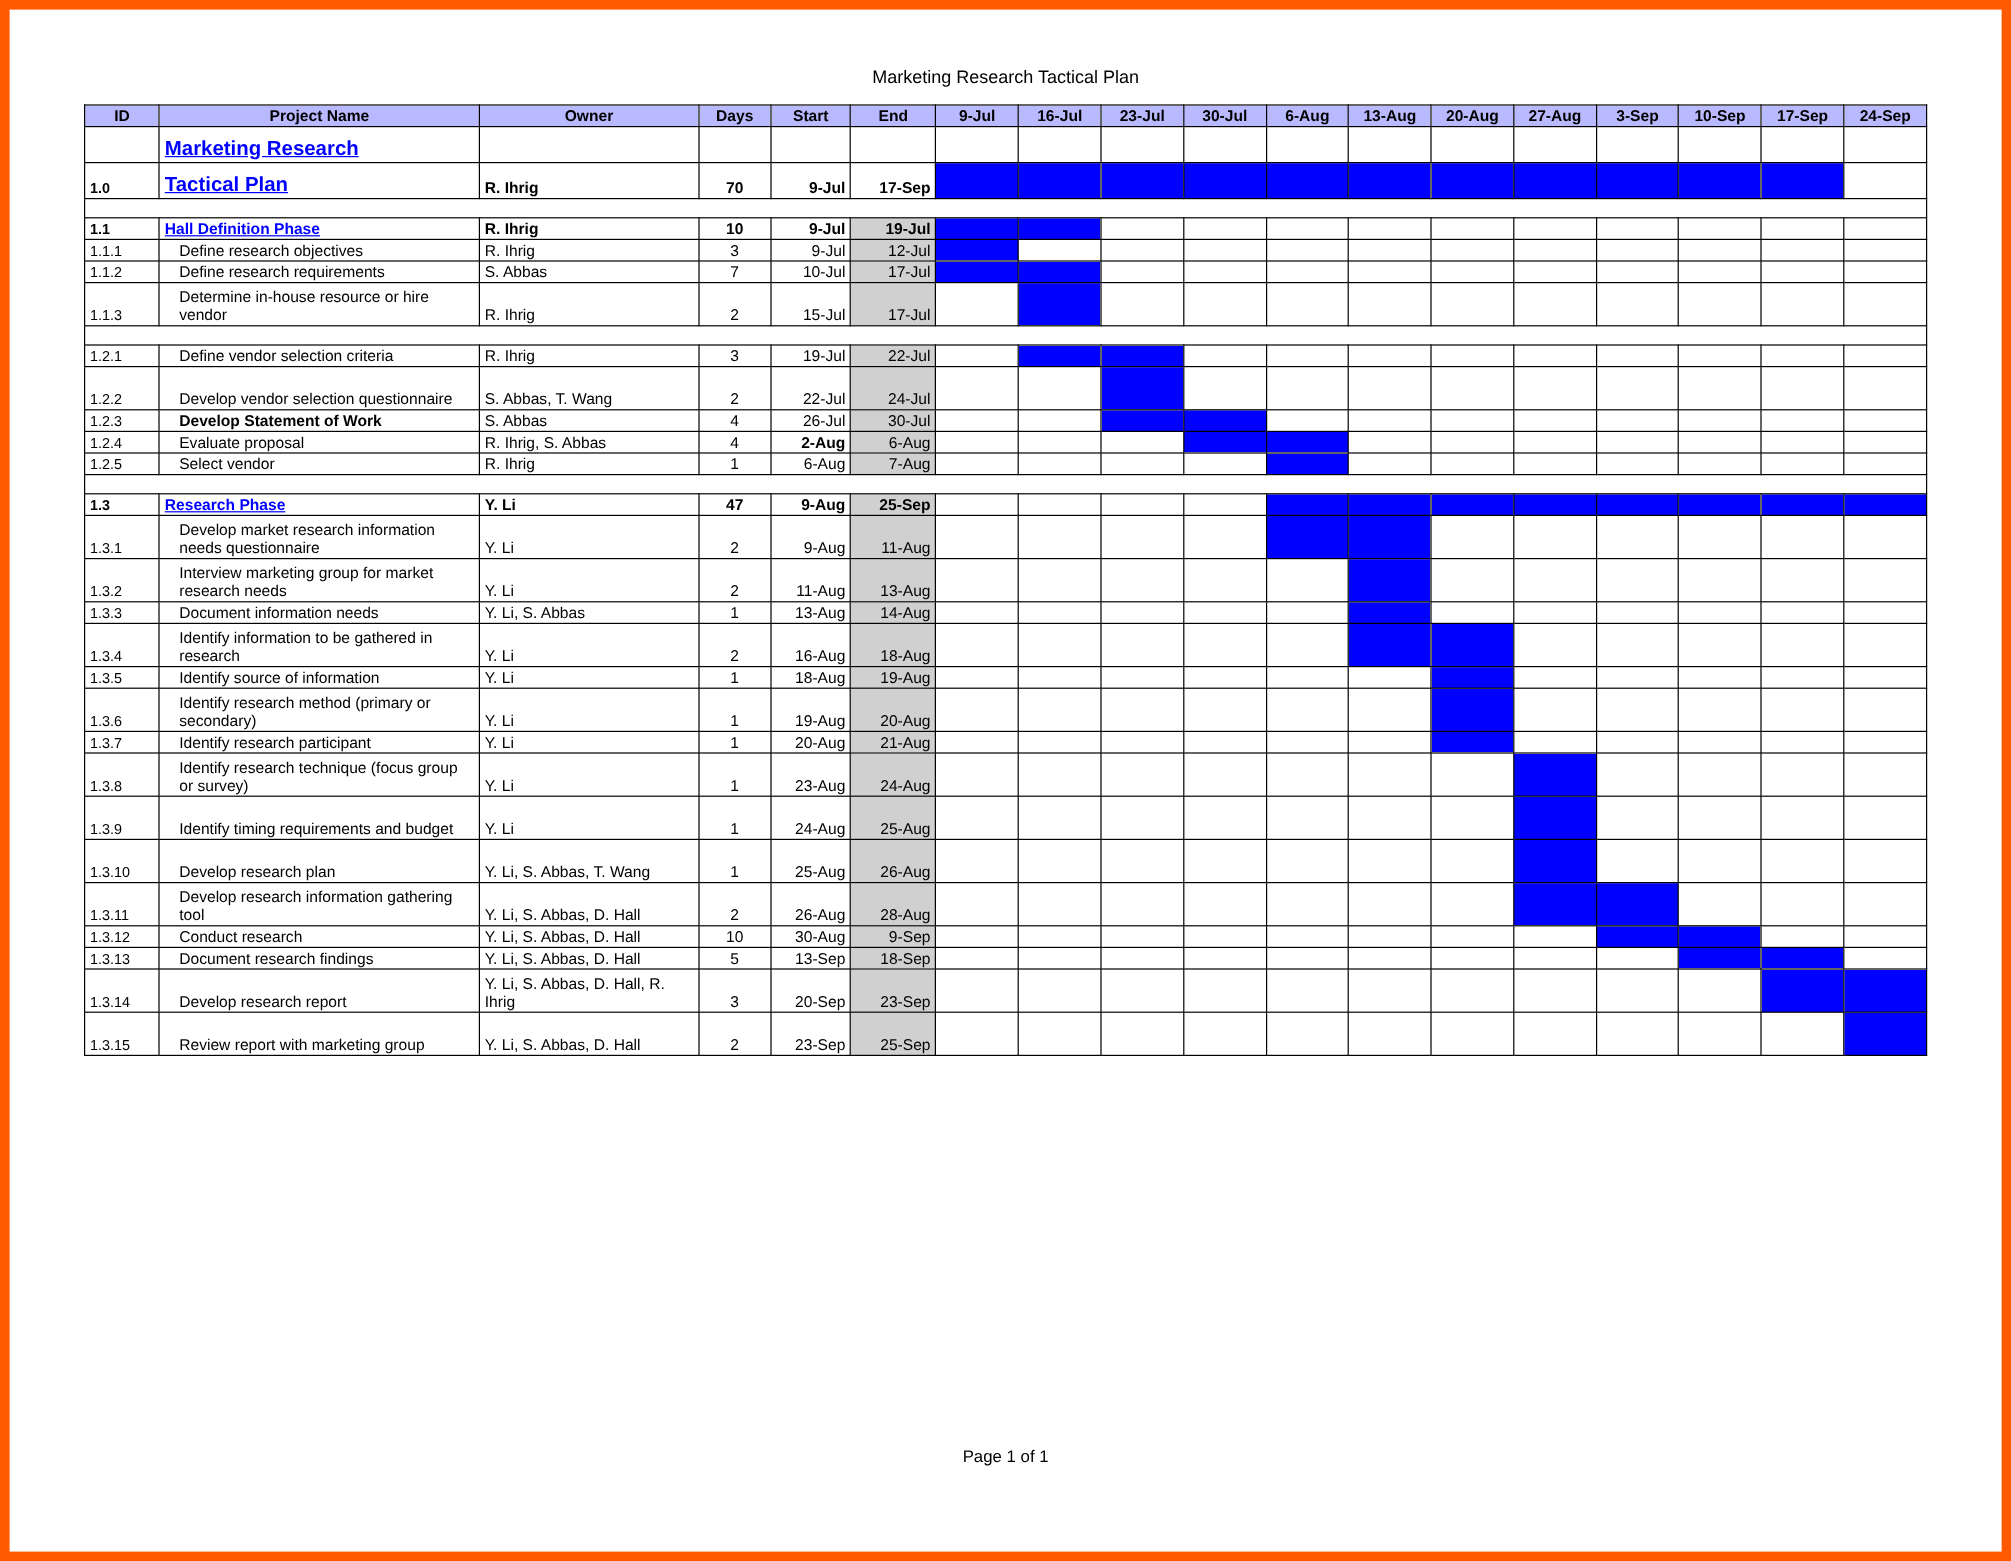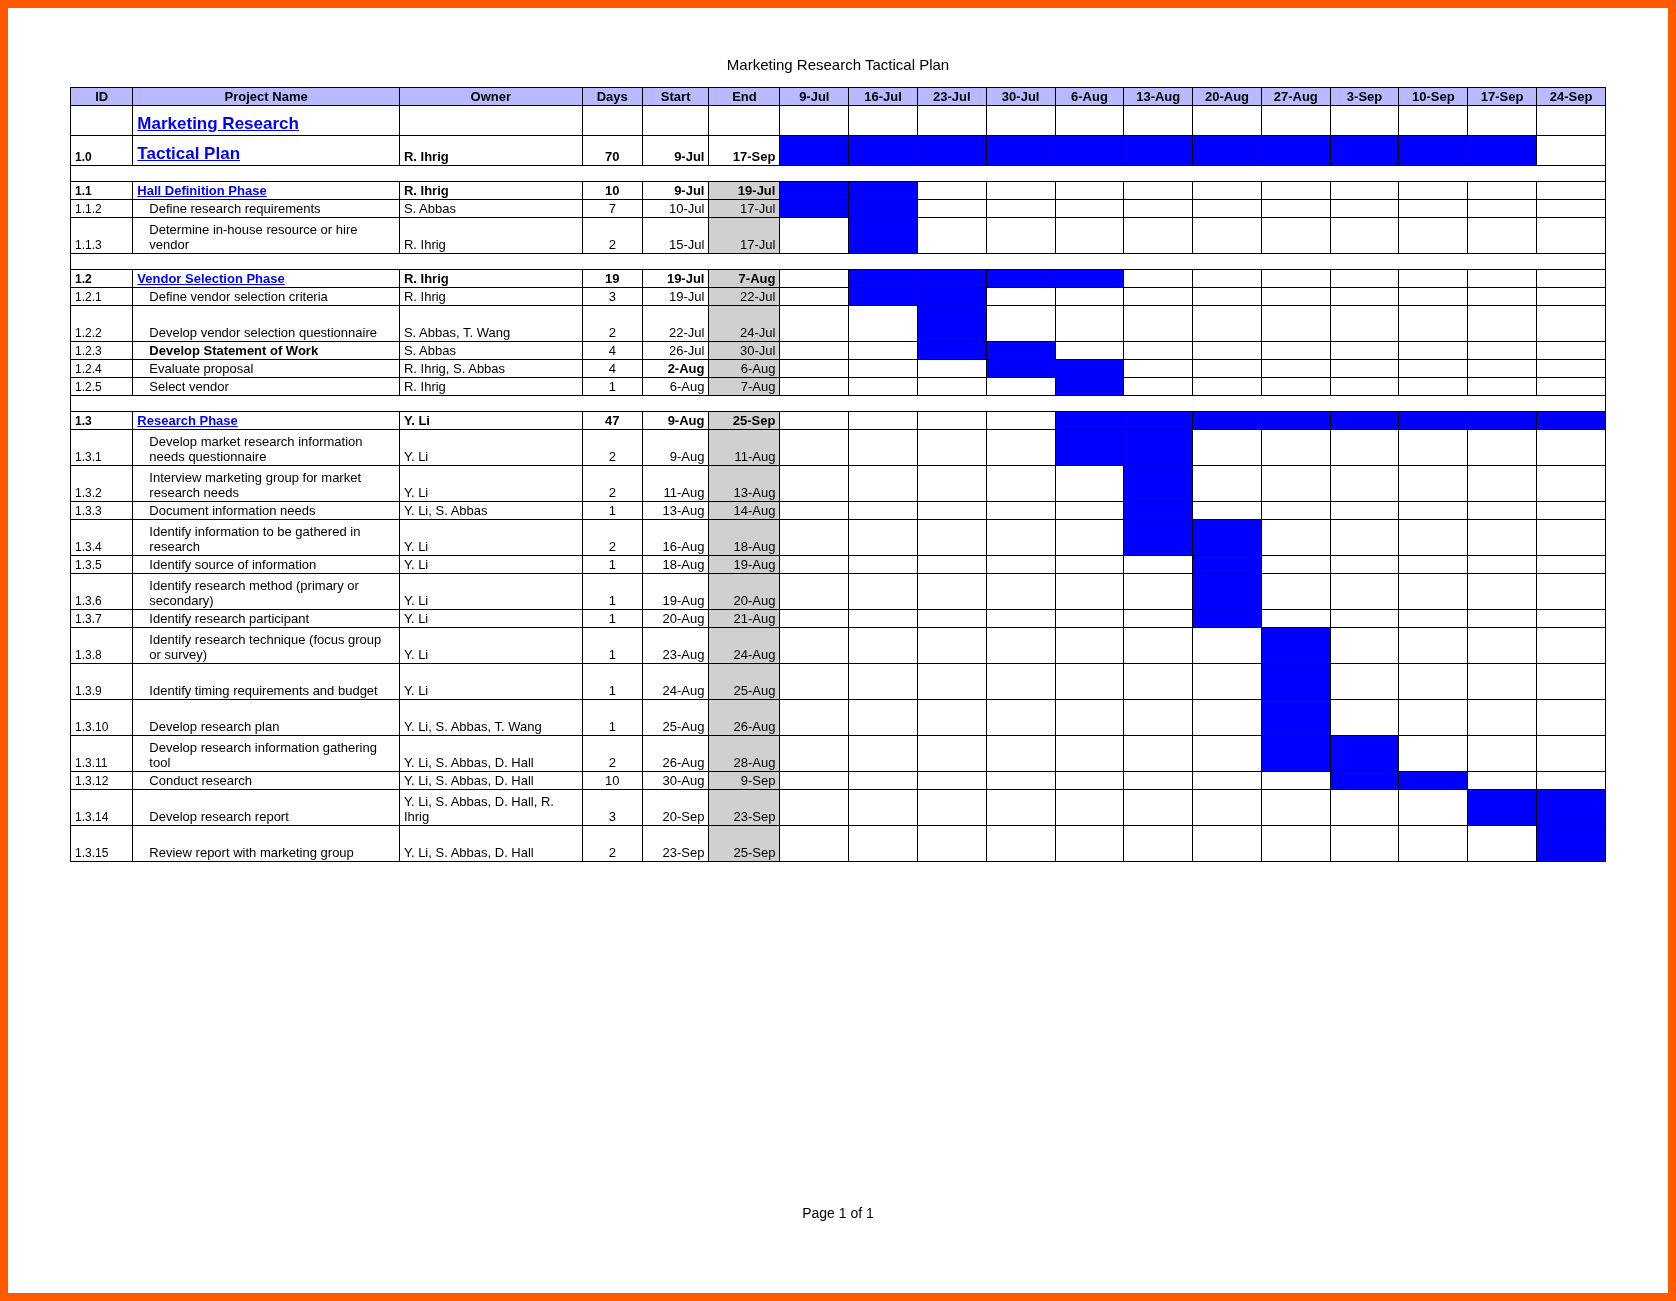--- a/index.html
+++ b/index.html
@@ -171,20 +171,40 @@
           <td style="height: 18px;"></td>
           <td style="height: 18px;"></td>
           <td style="height: 18px;"></td>
           <td style="height: 18px;"></td>
           <td style="height: 18px;"></td>
           <td style="height: 18px;"></td>
           <td style="height: 18px;"></td>
           <td style="height: 18px;"></td>
         </tr>
         <tr>
+          <td class="id" style="height: 18px;">1.1.1</td>
+          <td class="name" style="height: 18px; padding-left: 16px;">Define research objectives</td>
+          <td class="owner" style="height: 18px;">R. Ihrig</td>
+          <td class="days" style="height: 18px;">3</td>
+          <td class="date" style="height: 18px;">9-Jul</td>
+          <td class="date shade-end" style="height: 18px;">12-Jul</td>
+          <td class="blue-fill" style="height: 18px;"></td>
+          <td style="height: 18px;"></td>
+          <td style="height: 18px;"></td>
+          <td style="height: 18px;"></td>
+          <td style="height: 18px;"></td>
+          <td style="height: 18px;"></td>
+          <td style="height: 18px;"></td>
+          <td style="height: 18px;"></td>
+          <td style="height: 18px;"></td>
+          <td style="height: 18px;"></td>
+          <td style="height: 18px;"></td>
+          <td style="height: 18px;"></td>
+        </tr>
+        <tr>
           <td class="id" style="height: 18px;">1.1.2</td>
           <td class="name" style="height: 18px; padding-left: 16px;">Define research requirements</td>
           <td class="owner" style="height: 18px;">S. Abbas</td>
           <td class="days" style="height: 18px;">7</td>
           <td class="date" style="height: 18px;">10-Jul</td>
           <td class="date shade-end" style="height: 18px;">17-Jul</td>
           <td class="blue-fill" style="height: 18px;"></td>
           <td class="blue-fill" style="height: 18px;"></td>
           <td style="height: 18px;"></td>
           <td style="height: 18px;"></td>
@@ -212,40 +232,20 @@
           <td style="height: 36px;"></td>
           <td style="height: 36px;"></td>
           <td style="height: 36px;"></td>
           <td style="height: 36px;"></td>
           <td style="height: 36px;"></td>
           <td style="height: 36px;"></td>
           <td style="height: 36px;"></td>
         </tr>
         <tr class="spacer">
           <td colspan="18"></td>
-        </tr>
-        <tr class="bold">
-          <td class="id" style="height: 18px;">1.2</td>
-          <td class="name" style="height: 18px;"><span class="blue-link">Vendor Selection Phase</span></td>
-          <td class="owner" style="height: 18px;">R. Ihrig</td>
-          <td class="days" style="height: 18px;">19</td>
-          <td class="date" style="height: 18px;">19-Jul</td>
-          <td class="date shade-end" style="height: 18px;">7-Aug</td>
-          <td style="height: 18px;"></td>
-          <td class="blue-fill" style="height: 18px;"></td>
-          <td class="blue-fill" style="height: 18px;"></td>
-          <td class="blue-fill" style="height: 18px;"></td>
-          <td class="blue-fill" style="height: 18px;"></td>
-          <td style="height: 18px;"></td>
-          <td style="height: 18px;"></td>
-          <td style="height: 18px;"></td>
-          <td style="height: 18px;"></td>
-          <td style="height: 18px;"></td>
-          <td style="height: 18px;"></td>
-          <td style="height: 18px;"></td>
         </tr>
         <tr>
           <td class="id" style="height: 18px;">1.2.1</td>
           <td class="name" style="height: 18px; padding-left: 16px;">Define vendor selection criteria</td>
           <td class="owner" style="height: 18px;">R. Ihrig</td>
           <td class="days" style="height: 18px;">3</td>
           <td class="date" style="height: 18px;">19-Jul</td>
           <td class="date shade-end" style="height: 18px;">22-Jul</td>
           <td style="height: 18px;"></td>
           <td class="blue-fill" style="height: 18px;"></td>
@@ -597,20 +597,40 @@
           <td style="height: 18px;"></td>
           <td style="height: 18px;"></td>
           <td style="height: 18px;"></td>
           <td style="height: 18px;"></td>
           <td class="blue-fill" style="height: 18px;"></td>
           <td class="blue-fill" style="height: 18px;"></td>
           <td style="height: 18px;"></td>
           <td style="height: 18px;"></td>
         </tr>
         <tr>
+          <td class="id" style="height: 18px;">1.3.13</td>
+          <td class="name" style="height: 18px; padding-left: 16px;">Document research findings</td>
+          <td class="owner" style="height: 18px;">Y. Li, S. Abbas, D. Hall</td>
+          <td class="days" style="height: 18px;">5</td>
+          <td class="date" style="height: 18px;">13-Sep</td>
+          <td class="date shade-end" style="height: 18px;">18-Sep</td>
+          <td style="height: 18px;"></td>
+          <td style="height: 18px;"></td>
+          <td style="height: 18px;"></td>
+          <td style="height: 18px;"></td>
+          <td style="height: 18px;"></td>
+          <td style="height: 18px;"></td>
+          <td style="height: 18px;"></td>
+          <td style="height: 18px;"></td>
+          <td style="height: 18px;"></td>
+          <td class="blue-fill" style="height: 18px;"></td>
+          <td class="blue-fill" style="height: 18px;"></td>
+          <td style="height: 18px;"></td>
+        </tr>
+        <tr>
           <td class="id" style="height: 36px;">1.3.14</td>
           <td class="name" style="height: 36px; padding-left: 16px;">Develop research report</td>
           <td class="owner" style="height: 36px;">Y. Li, S. Abbas, D. Hall, R. Ihrig</td>
           <td class="days" style="height: 36px;">3</td>
           <td class="date" style="height: 36px;">20-Sep</td>
           <td class="date shade-end" style="height: 36px;">23-Sep</td>
           <td style="height: 36px;"></td>
           <td style="height: 36px;"></td>
           <td style="height: 36px;"></td>
           <td style="height: 36px;"></td>

